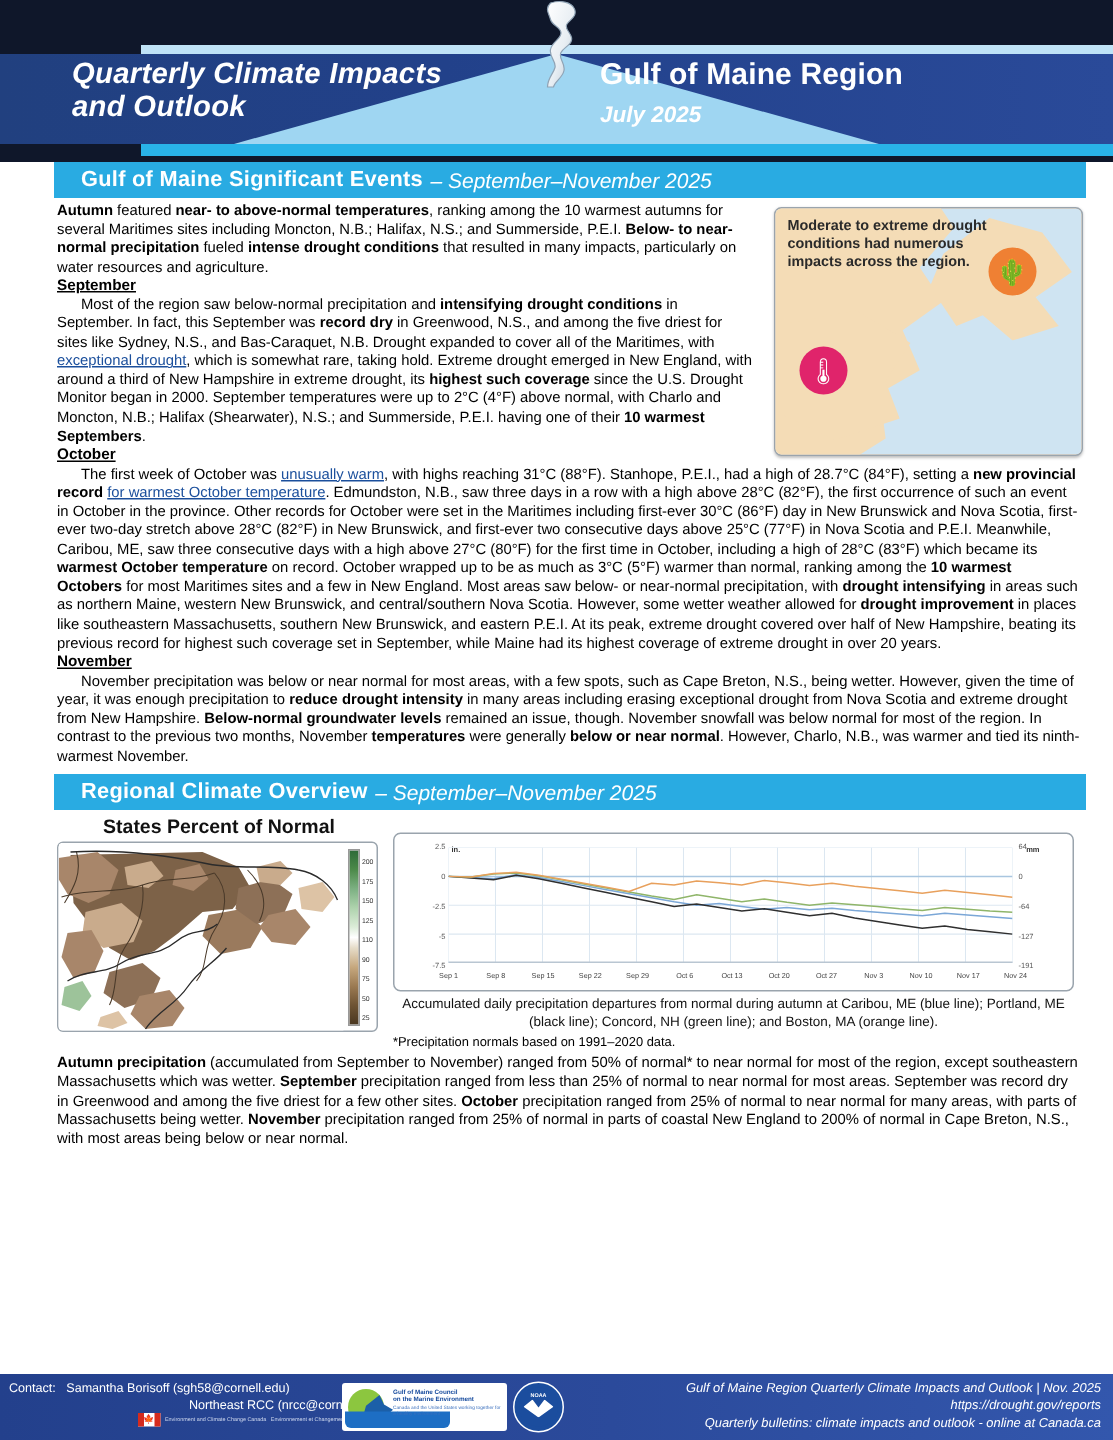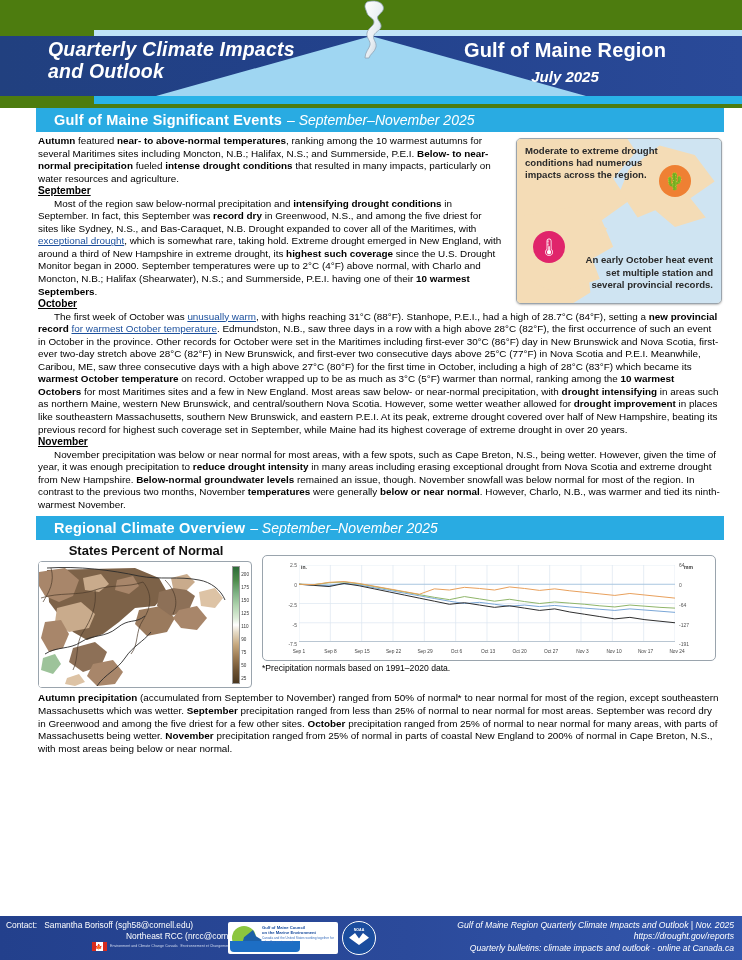--- a/index.html
+++ b/index.html
@@ -7,21 +7,21 @@
   body {
     width: 742px; height: 960px;
     background: #ffffff;
     font-family: "Liberation Sans", sans-serif;
     color: #000;
     overflow: hidden;
     position: relative;
   }
 
   
-  .header-wrap { position: relative; width: 742px; height: 108px; background:#4d7c0f; }
+  .header-wrap { position: relative; width: 742px; height: 108px; background:#0f172a; }
   .header-topstrip {
     position:absolute; left:94px; top:30px; width:648px; height:6px;
     background:#bfe3f7;
   }
   .header-band {
     position:absolute; left:0; top:36px; width:742px; height:60px;
     background:#27408b;
     background: linear-gradient(90deg,#21407f 0%, #22418a 40%, #2a4a99 100%);
     overflow:hidden;
   }
@@ -36,21 +36,21 @@
     position:absolute; left:347px; top:0px; width:60px; height:62px;
   }
   .header-left {
     position:absolute; left:48px; top:38px; width:330px;
     color:#fff; font-weight:bold; font-style:italic;
     font-size:19.5px; line-height:22px; letter-spacing:0.2px;
     z-index:4;
   }
   .header-right {
     position:absolute; right:12px; top:38px; width:330px;
-    color:#fff; text-align:center; z-index:4;
+    color:#fff; text-align:left; z-index:4;
   }
   .header-right .hr-title { font-weight:bold; font-size:20px; line-height:24px; letter-spacing:0.1px;}
   .header-right .hr-date { font-weight:bold; font-style:italic; font-size:15px; margin-top:6px; }
   .header-botstrip {
     position:absolute; left:94px; top:96px; width:648px; height:8px;
     background:#29b3e8;
   }
 
   
   .section-bar {
@@ -284,21 +284,20 @@
 <div class="events-section">
 
   <div class="impact-box">
     <div class="impact-sea"></div>
     <div class="impact-land mlayer"></div>
     <div class="impact-land2 mlayer"></div>
     <div class="impact-land3 mlayer"></div>
     <div class="icon-drought">🌵</div>
     <div class="icon-heat">🌡</div>
     <div class="impact-txt1">Moderate to extreme drought conditions had numerous impacts across the region.</div>
-    <div class="impact-txt2">An early October heat event set multiple station and several provincial records.</div>
   </div>
 
   <div class="body-text wrap-col">
     <b>Autumn</b><span> featured </span><b>near- to above-normal temperatures</b><span>, ranking among the 10 warmest autumns for several Maritimes sites including Moncton, N.B.; Halifax, N.S.; and Summerside, P.E.I. </span><b>Below- to near-normal precipitation</b><span> fueled </span><b>intense drought conditions</b><span> that resulted in many impacts, particularly on water resources and agriculture.</span>
   </div>
 
   <div class="body-text wrap-col">
     <span class="sub-head">September</span>
     <span class="indent"></span><span>Most of the region saw below-normal precipitation and </span><b>intensifying drought conditions</b><span> in September. In fact, this September was </span><b>record dry</b><span> in Greenwood, N.S., and among the five driest for sites like Sydney, N.S., and Bas-Caraquet, N.B. Drought expanded to cover all of the Maritimes, with </span><a class="link" href="#">exceptional drought</a><span>, which is somewhat rare, taking hold. Extreme drought emerged in New England, with around a third of New Hampshire in extreme drought, its </span><b>highest such coverage</b><span> since the U.S. Drought Monitor began in 2000. September temperatures were up to 2°C (4°F) above normal, with Charlo and Moncton, N.B.; Halifax (Shearwater), N.S.; and Summerside, P.E.I. having one of their </span><b>10 warmest Septembers</b><span>.</span>
   </div>
@@ -433,20 +432,21 @@
             <div class="xl" style="left: 180.5px; bottom: 6px; position: absolute;">Oct 6</div>
             <div class="xl" style="left: 212px; bottom: 6px; position: absolute;">Oct 13</div>
             <div class="xl" style="left: 243.5px; bottom: 6px; position: absolute;">Oct 20</div>
             <div class="xl" style="left: 275px; bottom: 6px; position: absolute;">Oct 27</div>
             <div class="xl" style="left: 306.5px; bottom: 6px; position: absolute;">Nov 3</div>
             <div class="xl" style="left: 338px; bottom: 6px; position: absolute;">Nov 10</div>
             <div class="xl" style="left: 369.5px; bottom: 6px; position: absolute;">Nov 17</div>
             <div class="xl" style="left: 401px; bottom: 6px; position: absolute;">Nov 24</div>
           </div>
       </div>
+      <div class="chart-caption">Accumulated daily precipitation departures from normal during autumn at Caribou, ME (blue line); Portland, ME (black line); Concord, NH (green line); and Boston, MA (orange line).</div>
       <div class="chart-note">*Precipitation normals based on 1991–2020 data.</div>
     </div>
   </div>
 </div>
 
 <div class="bottom-para body-text">
   <b>Autumn precipitation</b><span> (accumulated from September to November) ranged from 50% of normal* to near normal for most of the region, except southeastern Massachusetts which was wetter. </span><b>September</b><span> precipitation ranged from less than 25% of normal to near normal for most areas. September was record dry in Greenwood and among the five driest for a few other sites. </span><b>October</b><span> precipitation ranged from 25% of normal to near normal for many areas, with parts of Massachusetts being wetter. </span><b>November</b><span> precipitation ranged from 25% of normal in parts of coastal New England to 200% of normal in Cape Breton, N.S., with most areas being below or near normal.</span>
 </div>
 
 <div class="footer">

